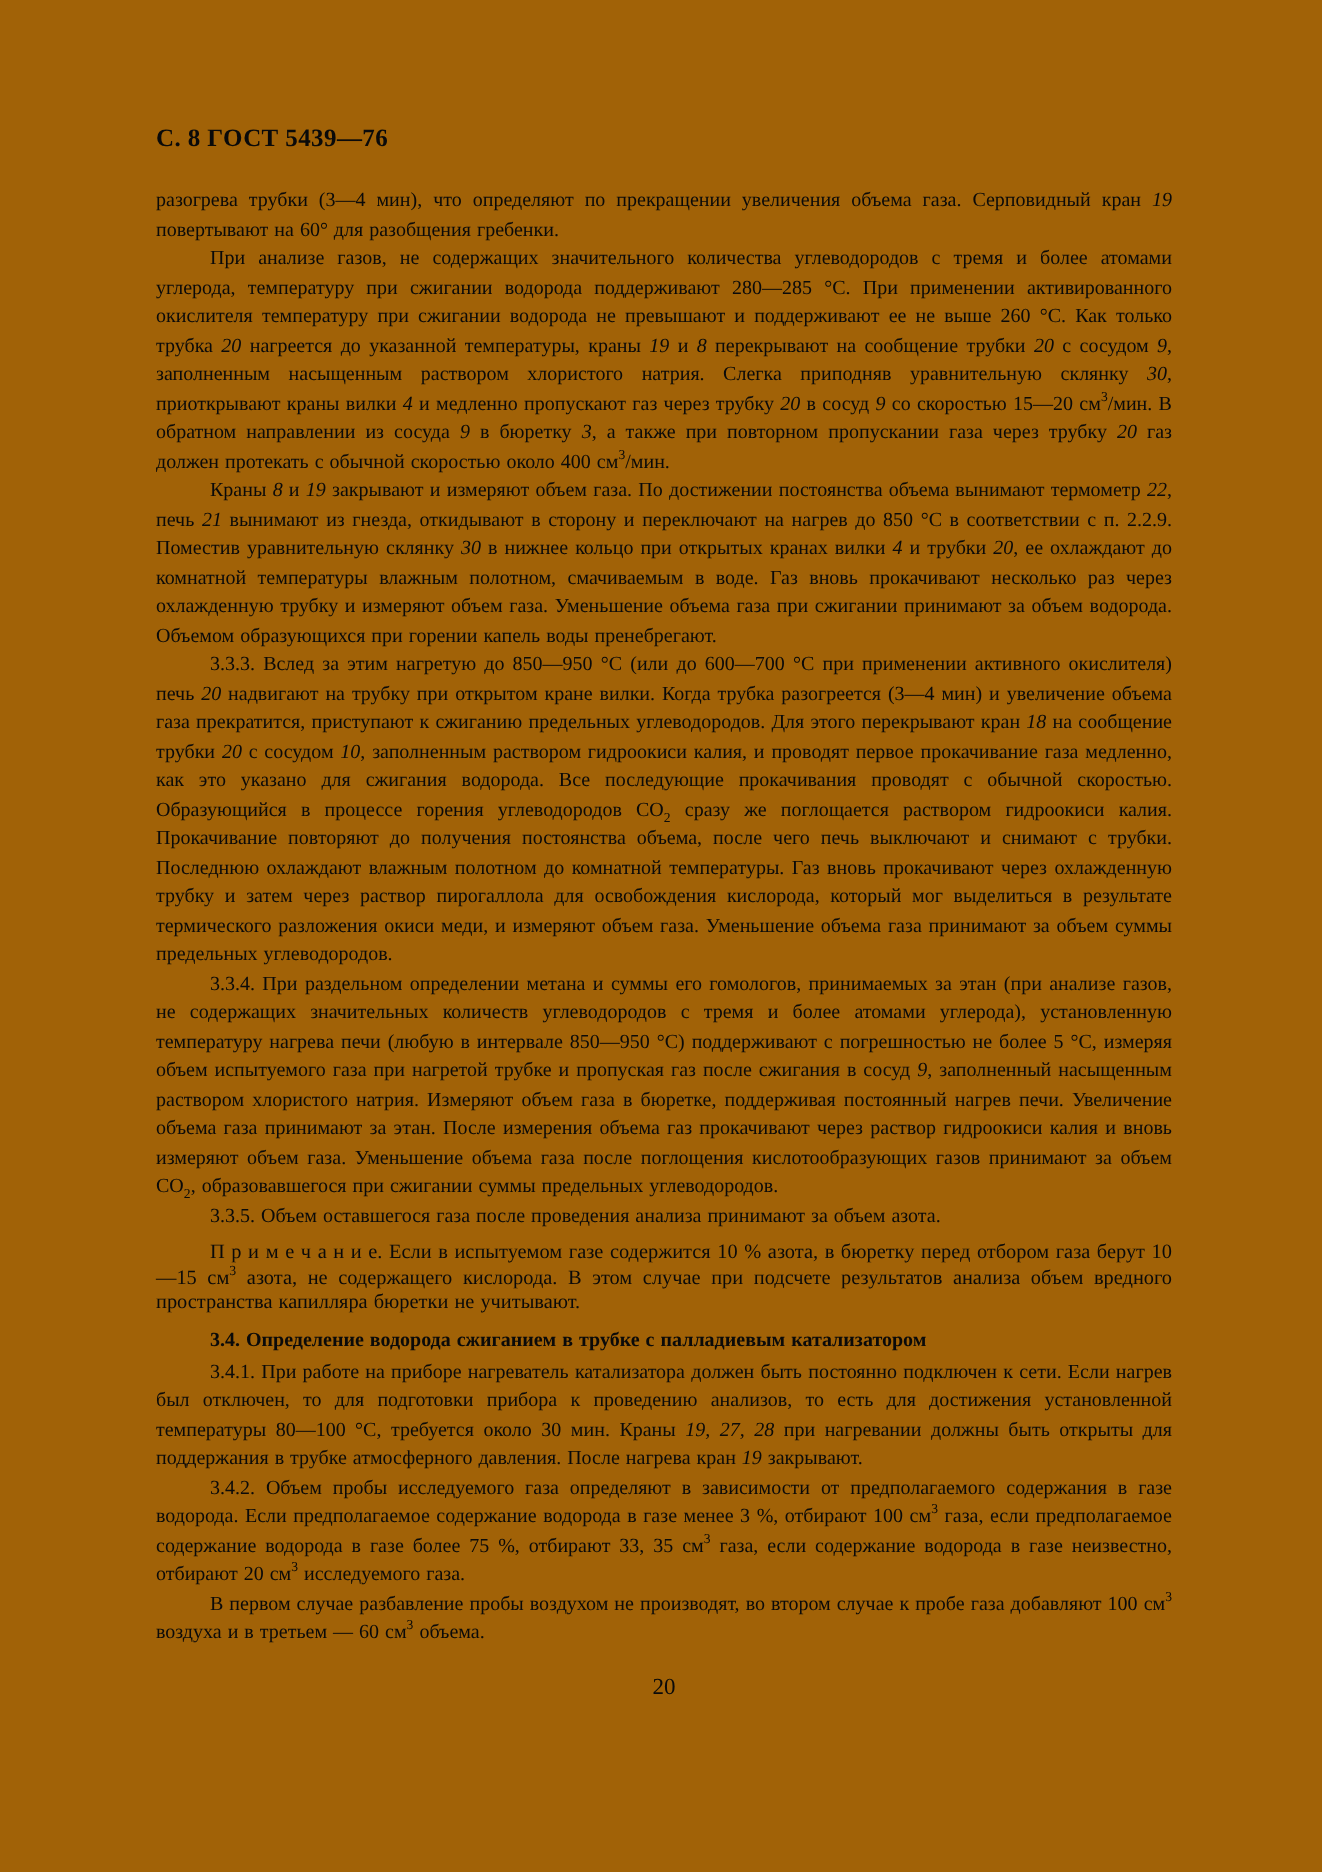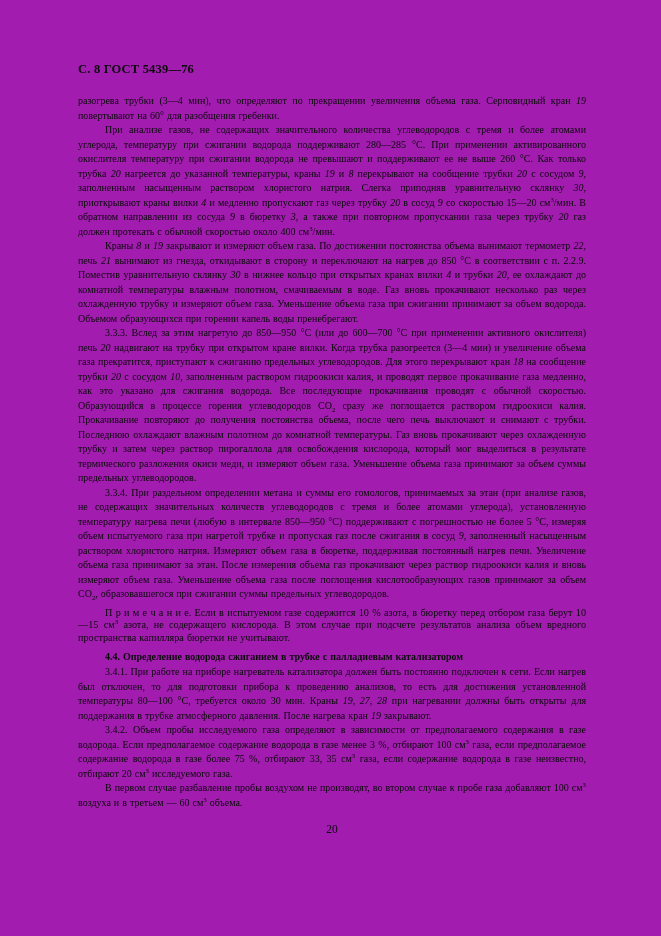--- a/index.html
+++ b/index.html
@@ -4,21 +4,21 @@
 <style>
   html, body {
     margin: 0;
     padding: 0;
     background: #ffffff;
   }
   .page {
     position: relative;
     width: 661px;
     height: 936px;
-    background: #a21caf;
+    background: #a16207;
     color: #0a0a0a;
     font-family: "Liberation Serif", "DejaVu Serif", serif;
     overflow: hidden;
   }
   .content {
     position: absolute;
     left: 78px;
     top: 62px;
     width: 508px;
   }
@@ -63,21 +63,22 @@
 
 <div class="page">
   <div class="content">
     <div class="doc-header">С. 8 ГОСТ 5439—76</div>
     <div>
         <p class="para body"><span>разогрева трубки (3—4 мин), что определяют по прекращении увеличения объема газа. Серповидный кран </span><span class="it">19</span><span> повертывают на 60° для разобщения гребенки.</span></p>
         <p class="para body indent"><span>При анализе газов, не содержащих значительного количества углеводородов с тремя и более атомами углерода, температуру при сжигании водорода поддерживают 280—285 °С. При применении активированного окислителя температуру при сжигании водорода не превышают и поддерживают ее не выше 260 °С. Как только трубка </span><span class="it">20</span><span> нагреется до указанной температуры, краны </span><span class="it">19</span><span> и </span><span class="it">8</span><span> перекрывают на сообщение трубки </span><span class="it">20</span><span> с сосудом </span><span class="it">9</span><span>, заполненным насыщенным раствором хлористого натрия. Слегка приподняв уравнительную склянку </span><span class="it">30</span><span>, приоткрывают краны вилки </span><span class="it">4</span><span> и медленно пропускают газ через трубку </span><span class="it">20</span><span> в сосуд </span><span class="it">9</span><span> со скоростью 15—20 см</span><span class="sup">3</span><span>/мин. В обратном направлении из сосуда </span><span class="it">9</span><span> в бюретку </span><span class="it">3</span><span>, а также при повторном пропускании газа через трубку </span><span class="it">20</span><span> газ должен протекать с обычной скоростью около 400 см</span><span class="sup">3</span><span>/мин.</span></p>
         <p class="para body indent"><span>Краны </span><span class="it">8</span><span> и </span><span class="it">19</span><span> закрывают и измеряют объем газа. По достижении постоянства объема вынимают термометр </span><span class="it">22</span><span>, печь </span><span class="it">21</span><span> вынимают из гнезда, откидывают в сторону и переключают на нагрев до 850 °С в соответствии с п. 2.2.9. Поместив уравнительную склянку </span><span class="it">30</span><span> в нижнее кольцо при открытых кранах вилки </span><span class="it">4</span><span> и трубки </span><span class="it">20</span><span>, ее охлаждают до комнатной температуры влажным полотном, смачиваемым в воде. Газ вновь прокачивают несколько раз через охлажденную трубку и измеряют объем газа. Уменьшение объема газа при сжигании принимают за объем водорода. Объемом образующихся при горении капель воды пренебрегают.</span></p>
         <p class="para body indent"><span>3.3.3. Вслед за этим нагретую до 850—950 °С (или до 600—700 °С при применении активного окислителя) печь </span><span class="it">20</span><span> надвигают на трубку при открытом кране вилки. Когда трубка разогреется (3—4 мин) и увеличение объема газа прекратится, приступают к сжиганию предельных углеводородов. Для этого перекрывают кран </span><span class="it">18</span><span> на сообщение трубки </span><span class="it">20</span><span> с сосудом </span><span class="it">10</span><span>, заполненным раствором гидроокиси калия, и проводят первое прокачивание газа медленно, как это указано для сжигания водорода. Все последующие прокачивания проводят с обычной скоростью. Образующийся в процессе горения углеводородов CO</span><span class="sub">2</span><span> сразу же поглощается раствором гидроокиси калия. Прокачивание повторяют до получения постоянства объема, после чего печь выключают и снимают с трубки. Последнюю охлаждают влажным полотном до комнатной температуры. Газ вновь прокачивают через охлажденную трубку и затем через раствор пирогаллола для освобождения кислорода, который мог выделиться в результате термического разложения окиси меди, и измеряют объем газа. Уменьшение объема газа принимают за объем суммы предельных углеводородов.</span></p>
         <p class="para body indent"><span>3.3.4. При раздельном определении метана и суммы его гомологов, принимаемых за этан (при анализе газов, не содержащих значительных количеств углеводородов с тремя и более атомами углерода), установленную температуру нагрева печи (любую в интервале 850—950 °С) поддерживают с погрешностью не более 5 °С, измеряя объем испытуемого газа при нагретой трубке и пропуская газ после сжигания в сосуд </span><span class="it">9</span><span>, заполненный насыщенным раствором хлористого натрия. Измеряют объем газа в бюретке, поддерживая постоянный нагрев печи. Увеличение объема газа принимают за этан. После измерения объема газ прокачивают через раствор гидроокиси калия и вновь измеряют объем газа. Уменьшение объема газа после поглощения кислотообразующих газов принимают за объем CO</span><span class="sub">2</span><span>, образовавшегося при сжигании суммы предельных углеводородов.</span></p>
+        <p class="para body indent"><span>3.3.5. Объем оставшегося газа после проведения анализа принимают за объем азота.</span></p>
         <p class="para note indent"><span>П р и м е ч а н и е. Если в испытуемом газе содержится 10 % азота, в бюретку перед отбором газа берут 10—15 см</span><span class="sup">3</span><span> азота, не содержащего кислорода. В этом случае при подсчете результатов анализа объем вредного пространства капилляра бюретки не учитывают.</span></p>
-        <p class="para heading indent"><span>4.4. Определение водорода сжиганием в трубке с палладиевым катализатором</span></p>
+        <p class="para heading indent"><span>3.4. Определение водорода сжиганием в трубке с палладиевым катализатором</span></p>
         <p class="para body indent"><span>3.4.1. При работе на приборе нагреватель катализатора должен быть постоянно подключен к сети. Если нагрев был отключен, то для подготовки прибора к проведению анализов, то есть для достижения установленной температуры 80—100 °С, требуется около 30 мин. Краны </span><span class="it">19, 27, 28</span><span> при нагревании должны быть открыты для поддержания в трубке атмосферного давления. После нагрева кран </span><span class="it">19</span><span> закрывают.</span></p>
         <p class="para body indent"><span>3.4.2. Объем пробы исследуемого газа определяют в зависимости от предполагаемого содержания в газе водорода. Если предполагаемое содержание водорода в газе менее 3 %, отбирают 100 см</span><span class="sup">3</span><span> газа, если предполагаемое содержание водорода в газе более 75 %, отбирают 33, 35 см</span><span class="sup">3</span><span> газа, если содержание водорода в газе неизвестно, отбирают 20 см</span><span class="sup">3</span><span> исследуемого газа.</span></p>
         <p class="para body indent"><span>В первом случае разбавление пробы воздухом не производят, во втором случае к пробе газа добавляют 100 см</span><span class="sup">3</span><span> воздуха и в третьем — 60 см</span><span class="sup">3</span><span> объема.</span></p>
       </div>
     <div class="page-number">20</div>
   </div>
 </div>
 
 </body></html>

